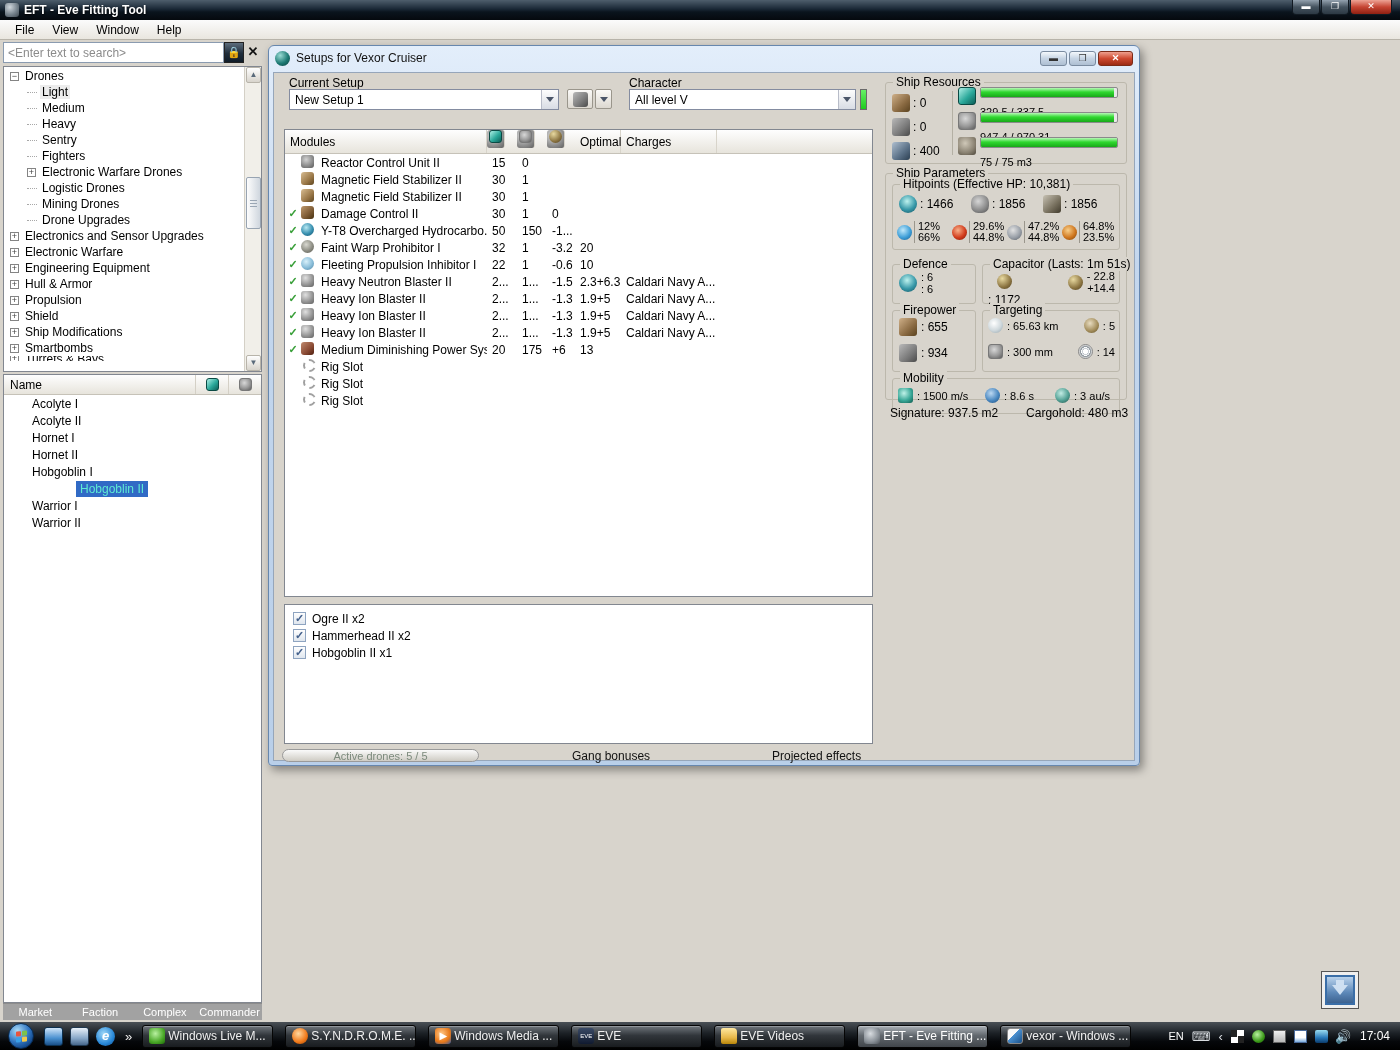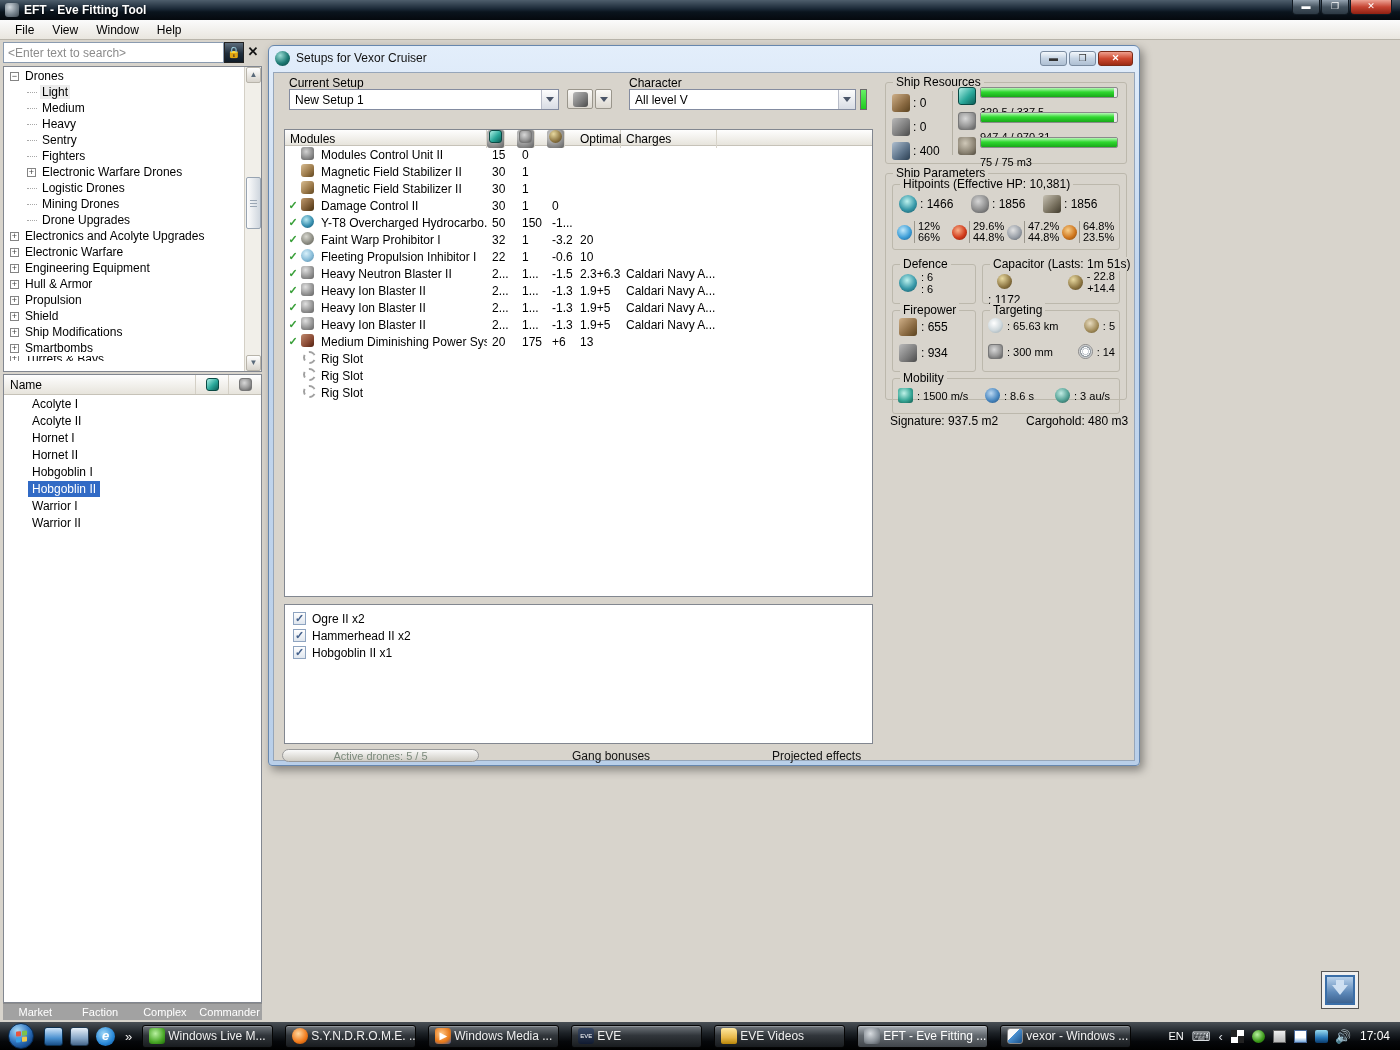--- a/index.html
+++ b/index.html
@@ -50,21 +50,21 @@
     background:linear-gradient(90deg,#fdfdfd,#cfd6de);}
   .sb-grip{position:absolute;left:3px;right:3px;top:22px;height:8px;
     background:repeating-linear-gradient(#9aa6b4 0 1px,transparent 1px 3px);}
 
   .list-panel{position:absolute;top:374px;left:3px;width:259px;height:629px;background:#fff;border:1px solid #828790;}
   .list-header{height:20px;display:flex;background:linear-gradient(#fefefe,#e7e4dc);border-bottom:1px solid #c6c2b8;}
   .lh-name{flex:1;padding:3px 6px;}
   .lh-ic{width:33px;border-left:1px solid #d4d0c6;display:flex;align-items:center;justify-content:center;}
   .list-row{height:17px;display:flex;align-items:center;padding-left:24px;}
   .list-row .lbl{padding:1px 4px;}
-  .list-row.sel .lbl{background:#316ac5;color:#ffffff;}
+  .list-row.sel .lbl{background:#316ac5;color:#5eead4;margin-left:48px;}
   .side-tabs{position:absolute;top:1003px;left:3px;width:259px;height:17px;background:#a2a2a2;
     display:flex;color:#fff;font-size:11px;border-top:1px solid #8c8c8c;}
   .side-tab{flex:1;text-align:center;line-height:16px;}
 
   
   .child{position:absolute;left:268px;top:45px;width:872px;height:721px;
     background:linear-gradient(#e3eefb,#c4d7ee 30%,#b9cfe9);
     border:1px solid #6787ae;border-radius:6px 6px 4px 4px;box-shadow:3px 4px 10px rgba(0,0,0,.4);}
   .child-title{height:24px;display:flex;align-items:center;padding:0 6px;color:#111;}
   .cw-icon{width:15px;height:15px;border-radius:50%;margin-right:6px;
@@ -81,21 +81,21 @@
     padding-left:5px;font-size:12px;}
   .combo .arrowbtn{margin-left:auto;width:17px;height:100%;border-left:1px solid #b8bcc8;
     background:linear-gradient(#fdfdfd,#d8dce4);display:flex;align-items:center;justify-content:center;}
   .tri-down{width:0;height:0;border-left:4px solid transparent;border-right:4px solid transparent;border-top:5px solid #4a5568;}
   .tool-btn{position:absolute;height:20px;border:1px solid #9a968c;border-radius:2px;
     background:linear-gradient(#fbfaf8,#dcd8d0);display:flex;align-items:center;justify-content:center;}
   .status-bar-green{position:absolute;width:7px;height:21px;background:linear-gradient(#66f066,#1ecb1e);border:1px solid #6a6a6a;}
 
   
   .mod-table{position:absolute;left:10px;top:56px;width:589px;height:468px;background:#fff;border:1px solid #828790;}
-  .mod-head{display:grid;grid-template-columns:202px 30px 30px 28px 46px 96px 1fr;height:16px;
+  .mod-head{display:grid;grid-template-columns:202px 30px 30px 28px 46px 96px 1fr;height:24px;
     background:linear-gradient(#fefefe,#e7e4dc);border-bottom:1px solid #c6c2b8;}
   .mh-cell{border-right:1px solid #d8d4ca;display:flex;align-items:center;padding-left:5px;}
   .mh-cell.ic{justify-content:center;padding-left:0;}
   .mrow{display:grid;grid-template-columns:16px 20px 166px 30px 30px 28px 46px 96px 1fr;height:17px;align-items:center;}
   .mcheck{color:#3aa03a;font-weight:bold;font-size:11px;text-align:center;}
   .mname{white-space:nowrap;overflow:hidden;}
   .mnum{padding-left:5px;white-space:nowrap;}
 
   
   .drone-box{position:absolute;left:10px;top:531px;width:589px;height:140px;background:#fff;border:1px solid #828790;padding:5px 8px;}
@@ -279,21 +279,21 @@
           <span class="tree-lbl">Mining Drones</span>
         </div>
         <div class="tree-row">
           <span style="width: 23px; flex: 0 0 auto;"></span>
           <span class="dash"></span>
           <span class="tree-lbl">Drone Upgrades</span>
         </div>
         <div class="tree-row">
           <span style="width: 6px; flex: 0 0 auto;"></span>
           <span class="expbox">+</span>
-          <span class="tree-lbl">Electronics and Acolyte Upgrades</span>
+          <span class="tree-lbl">Electronics and Sensor Upgrades</span>
         </div>
         <div class="tree-row">
           <span style="width: 6px; flex: 0 0 auto;"></span>
           <span class="expbox">+</span>
           <span class="tree-lbl">Electronic Warfare</span>
         </div>
         <div class="tree-row">
           <span style="width: 6px; flex: 0 0 auto;"></span>
           <span class="expbox">+</span>
           <span class="tree-lbl">Engineering Equipment</span>
@@ -425,21 +425,21 @@
           <div class="mh-cell ic"><span class="ic xs i-pg"></span></div>
           <div class="mh-cell ic"><span class="ic xs i-capx"></span></div>
           <div class="mh-cell">Optimal</div>
           <div class="mh-cell">Charges</div>
           <div class="mh-cell" style="border-right:none;"></div>
         </div>
         <div id="module-rows">
             <div class="mrow">
               <span class="mcheck"></span>
               <span><span class="ic xs i-rcu"></span></span>
-              <span class="mname">Modules Control Unit II</span>
+              <span class="mname">Reactor Control Unit II</span>
               <span class="mnum">15</span>
               <span class="mnum">0</span>
               <span class="mnum"></span>
               <span class="mnum"></span>
               <span class="mnum"></span>
               <span></span>
             </div>
             <div class="mrow">
               <span class="mcheck"></span>
               <span><span class="ic xs i-magstab"></span></span>
@@ -767,21 +767,21 @@
             <span class="ic sm i-align"></span>
               <span>: 8.6 s</span>
             </div>
           <div class="stat-line" style="position:absolute;left:162px;top:9px;font-size:11px;">
             <span class="ic sm i-warp"></span>
               <span>: 3 au/s</span>
             </div>
         </div>
       </div>
 
-      <div style="position:absolute;left:616px;top:333px;display:flex;gap:28px;margin-top:8px;">
+      <div style="position:absolute;left:616px;top:333px;display:flex;gap:28px;">
         <span>Signature: 937.5 m2</span>
         <span>Cargohold: 480 m3</span>
       </div>
 
     </div>
   </div>
 
   <div class="dl-btn">
     <div class="dl-inner">
       <span class="dl-stem"></span>

